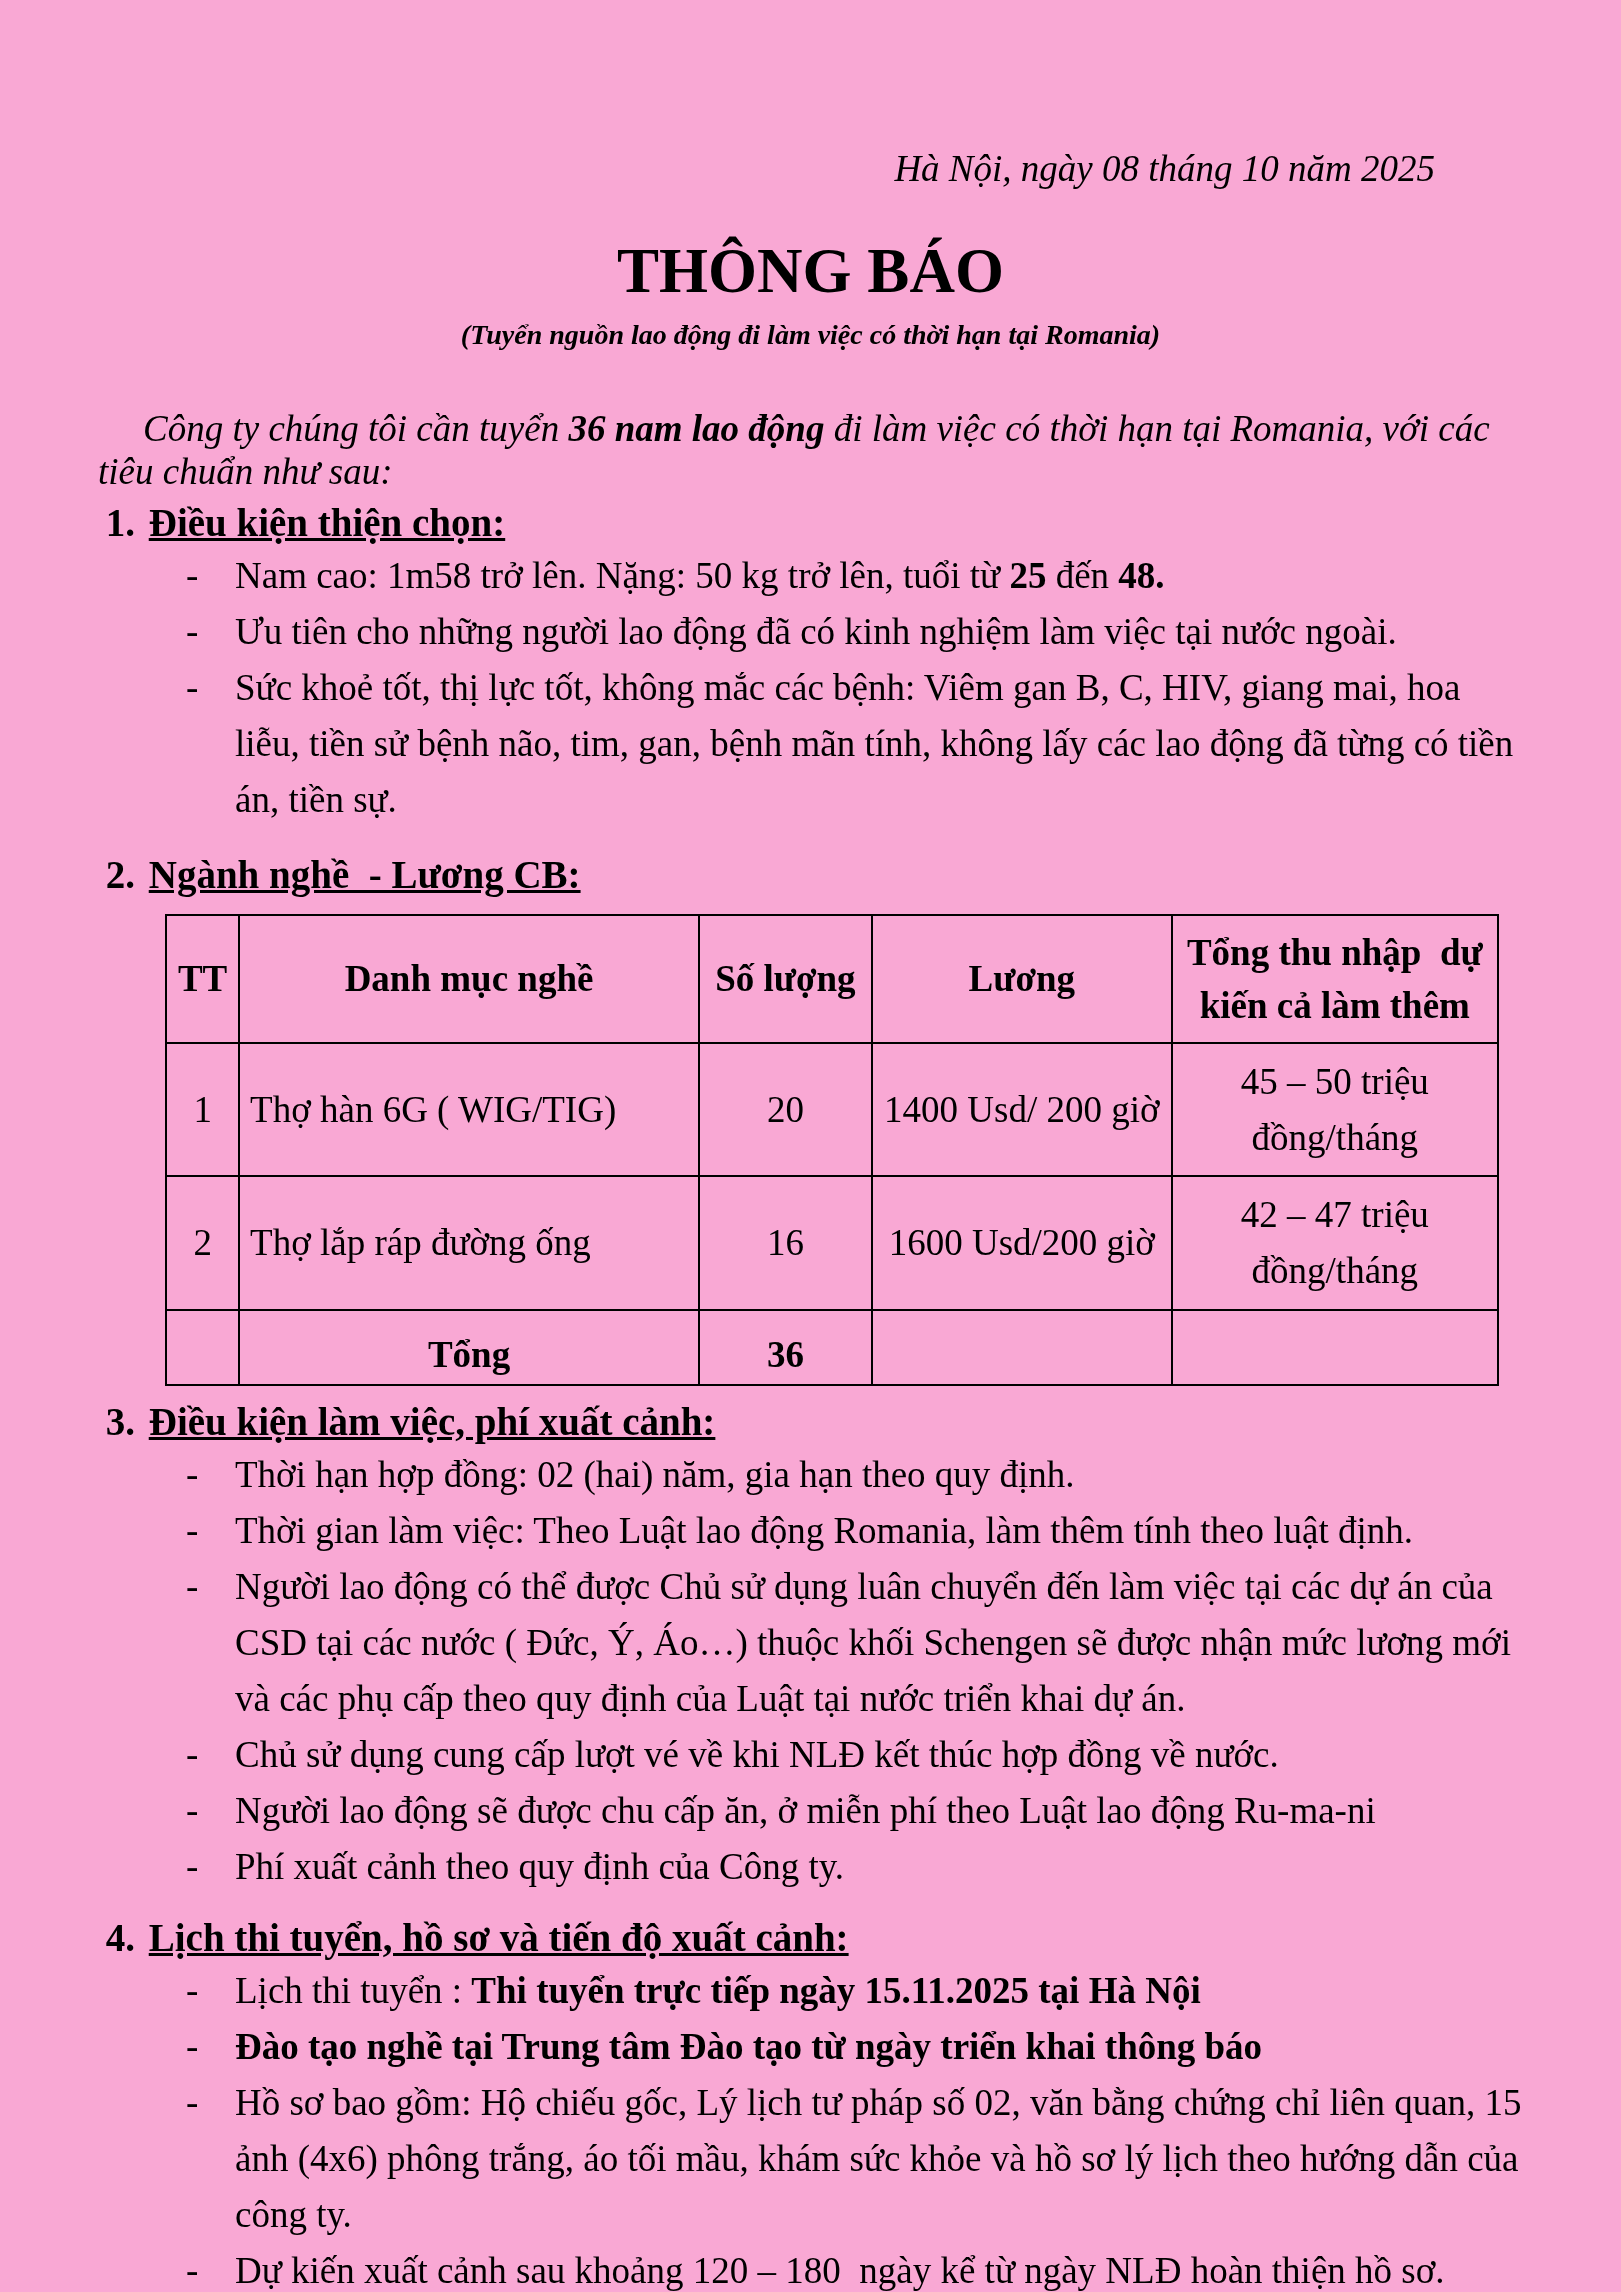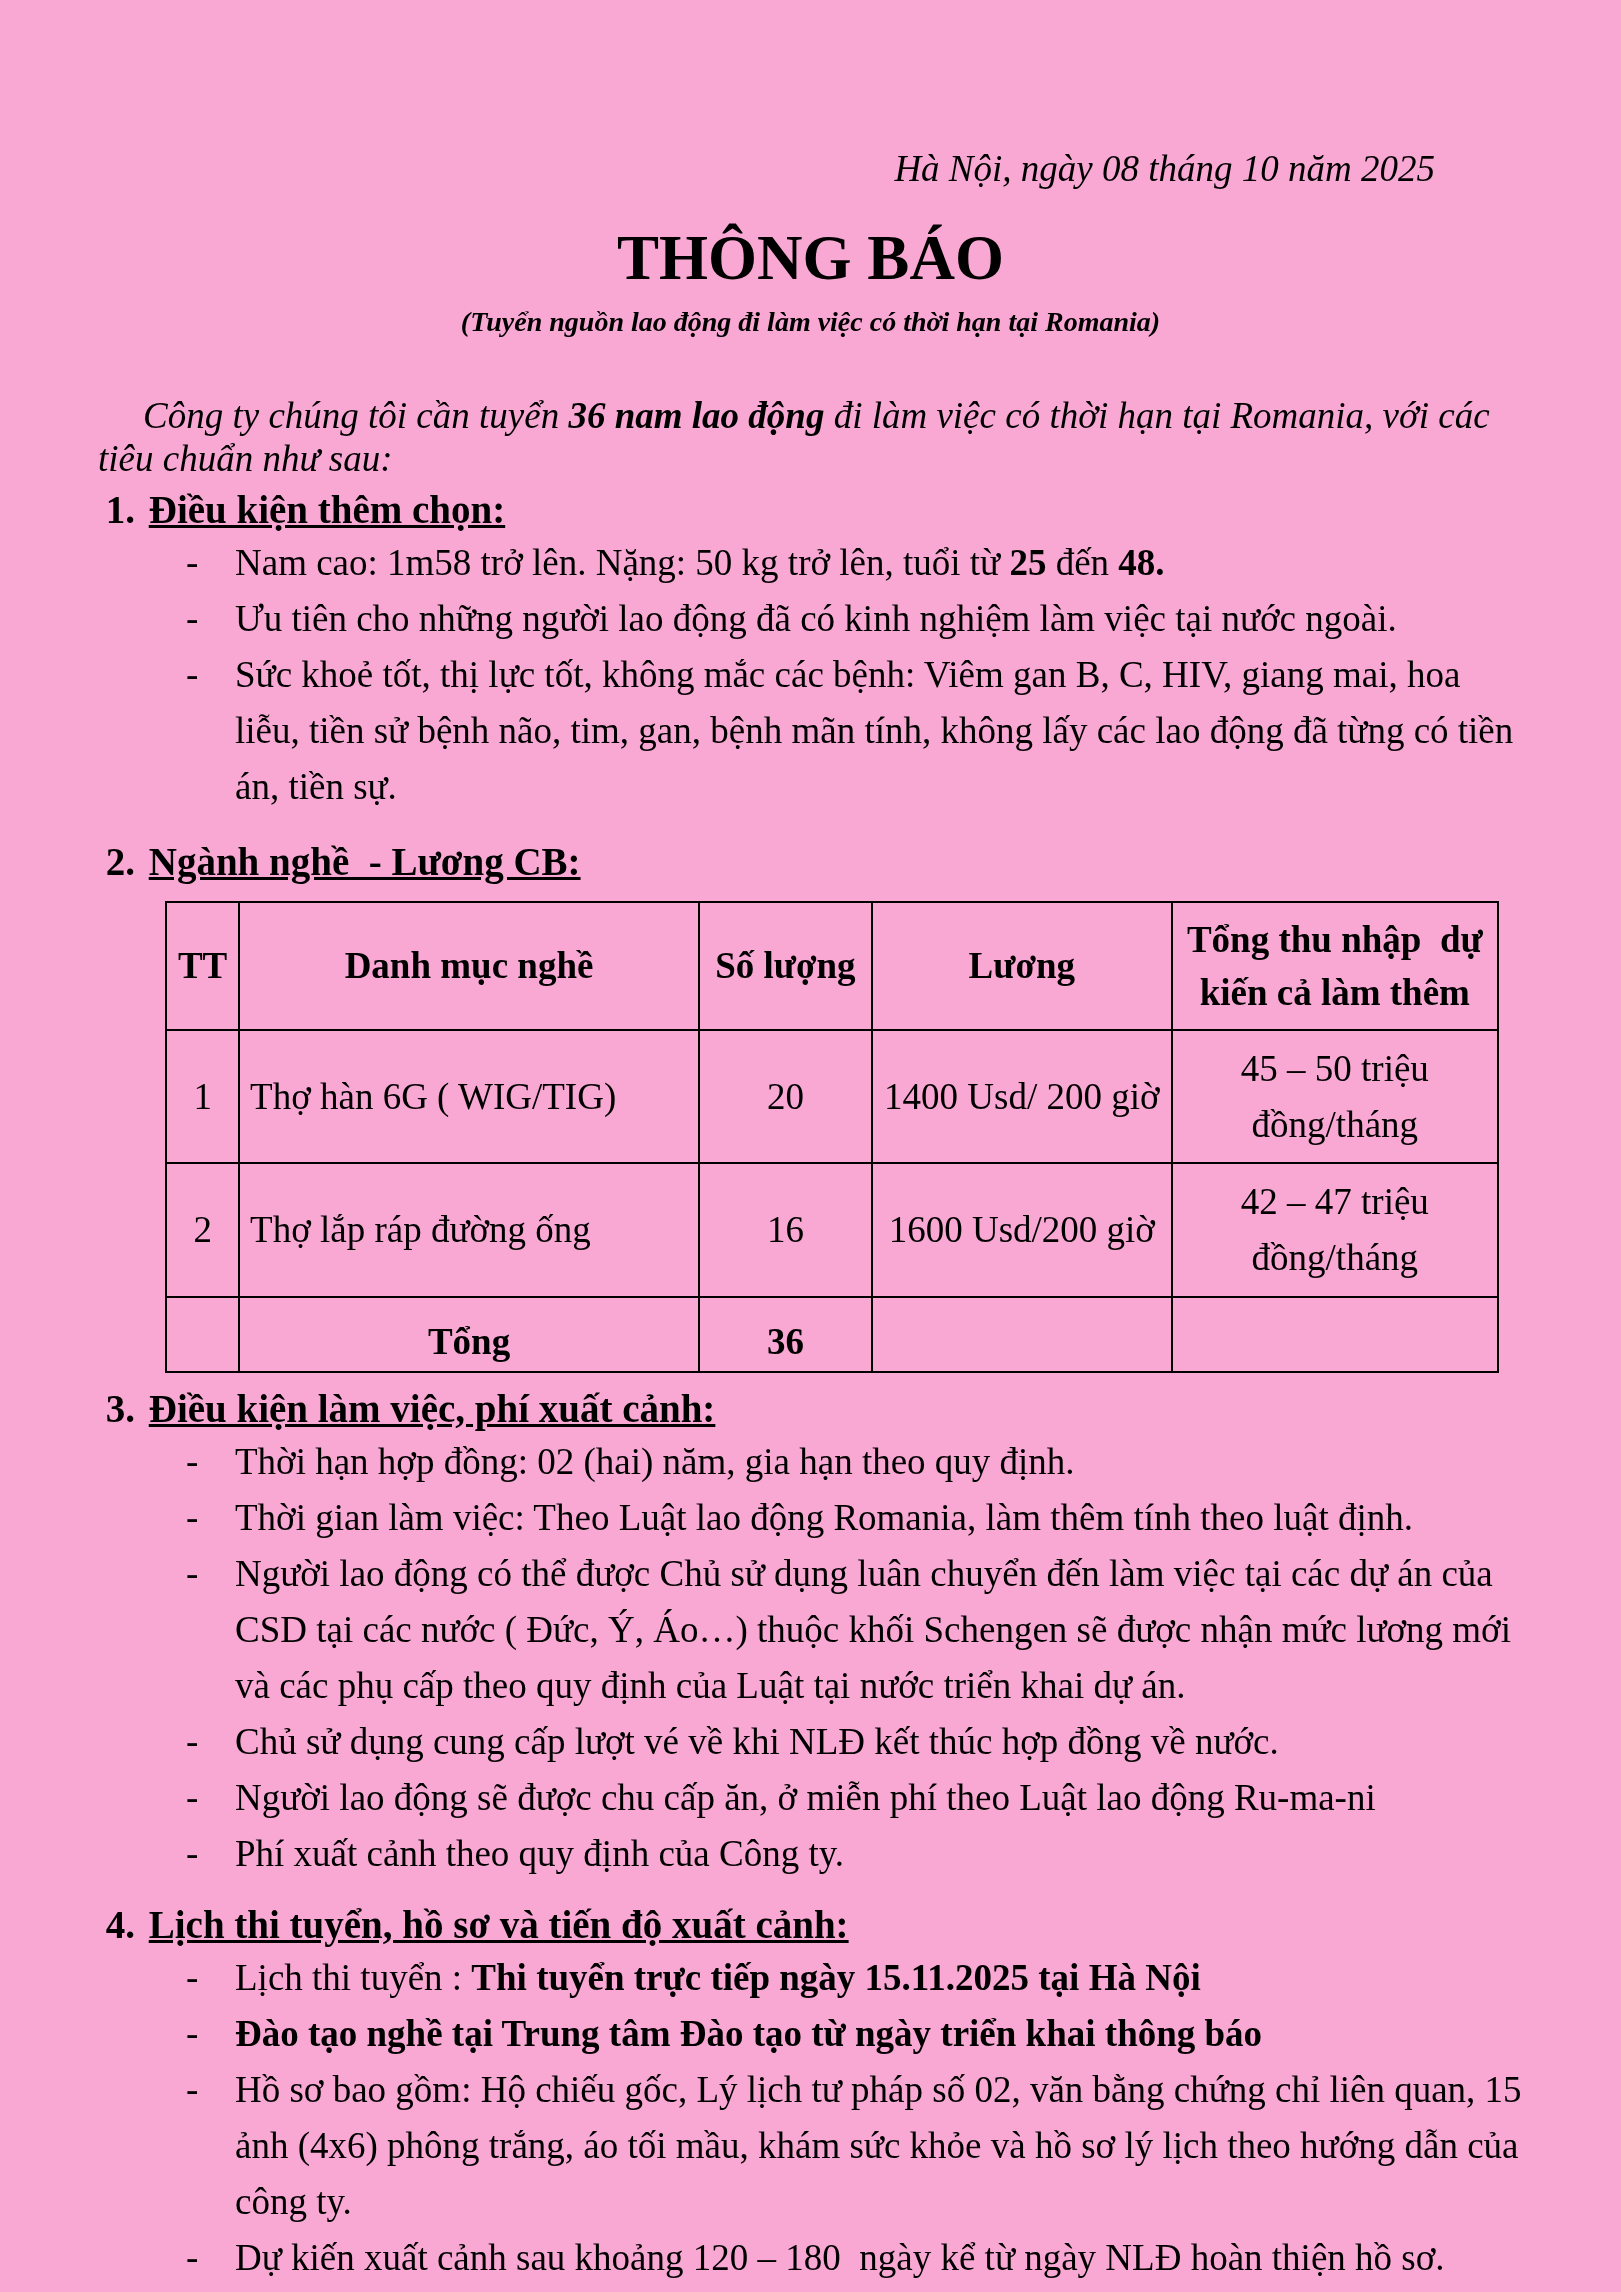--- a/index.html
+++ b/index.html
@@ -22,21 +22,21 @@
     font-style:italic;
     font-size:37px;
     line-height:43px;
     margin-right:88px;
   }
   .doc-title{
     text-align:center;
     font-weight:bold;
     font-size:63px;
     line-height:71px;
-    margin-top:33px;
+    margin-top:46px;
   }
   .doc-subtitle{
     text-align:center;
     font-weight:bold;
     font-style:italic;
     font-size:28px;
     line-height:51px;
     margin-top:2px;
   }
   .intro{
@@ -110,21 +110,21 @@
 
 <div class="page">
 
   <div class="date-line">Hà Nội, ngày 08 tháng 10 năm 2025</div>
 
   <div class="doc-title">THÔNG BÁO</div>
   <div class="doc-subtitle">(Tuyển nguồn lao động đi làm việc có thời hạn tại Romania)</div>
 
   <p class="intro"><span class="run">Công ty chúng tôi cần tuyển </span><span class="run b">36 nam lao động</span><span class="run"> đi làm việc có thời hạn tại Romania, với các tiêu chuẩn như sau:</span></p>
 
-  <h2 class="sec-heading mt4"><span class="num">1.</span><span class="ut">Điều kiện thêm chọn:</span></h2>
+  <h2 class="sec-heading mt4"><span class="num">1.</span><span class="ut">Điều kiện thiện chọn:</span></h2>
 
   <div class="bullet mt6">
     <span class="dash">-</span>
     <span class="btext"><span class="run">Nam cao: 1m58 trở lên. Nặng: 50 kg trở lên, tuổi từ </span><span class="run b">25</span><span class="run"> đến </span><span class="run b">48.</span></span>
   </div>
   <div class="bullet">
     <span class="dash">-</span>
     <span class="btext"><span class="run">Ưu tiên cho những người lao động đã có kinh nghiệm làm việc tại nước ngoài.</span></span>
   </div>
   <div class="bullet">

